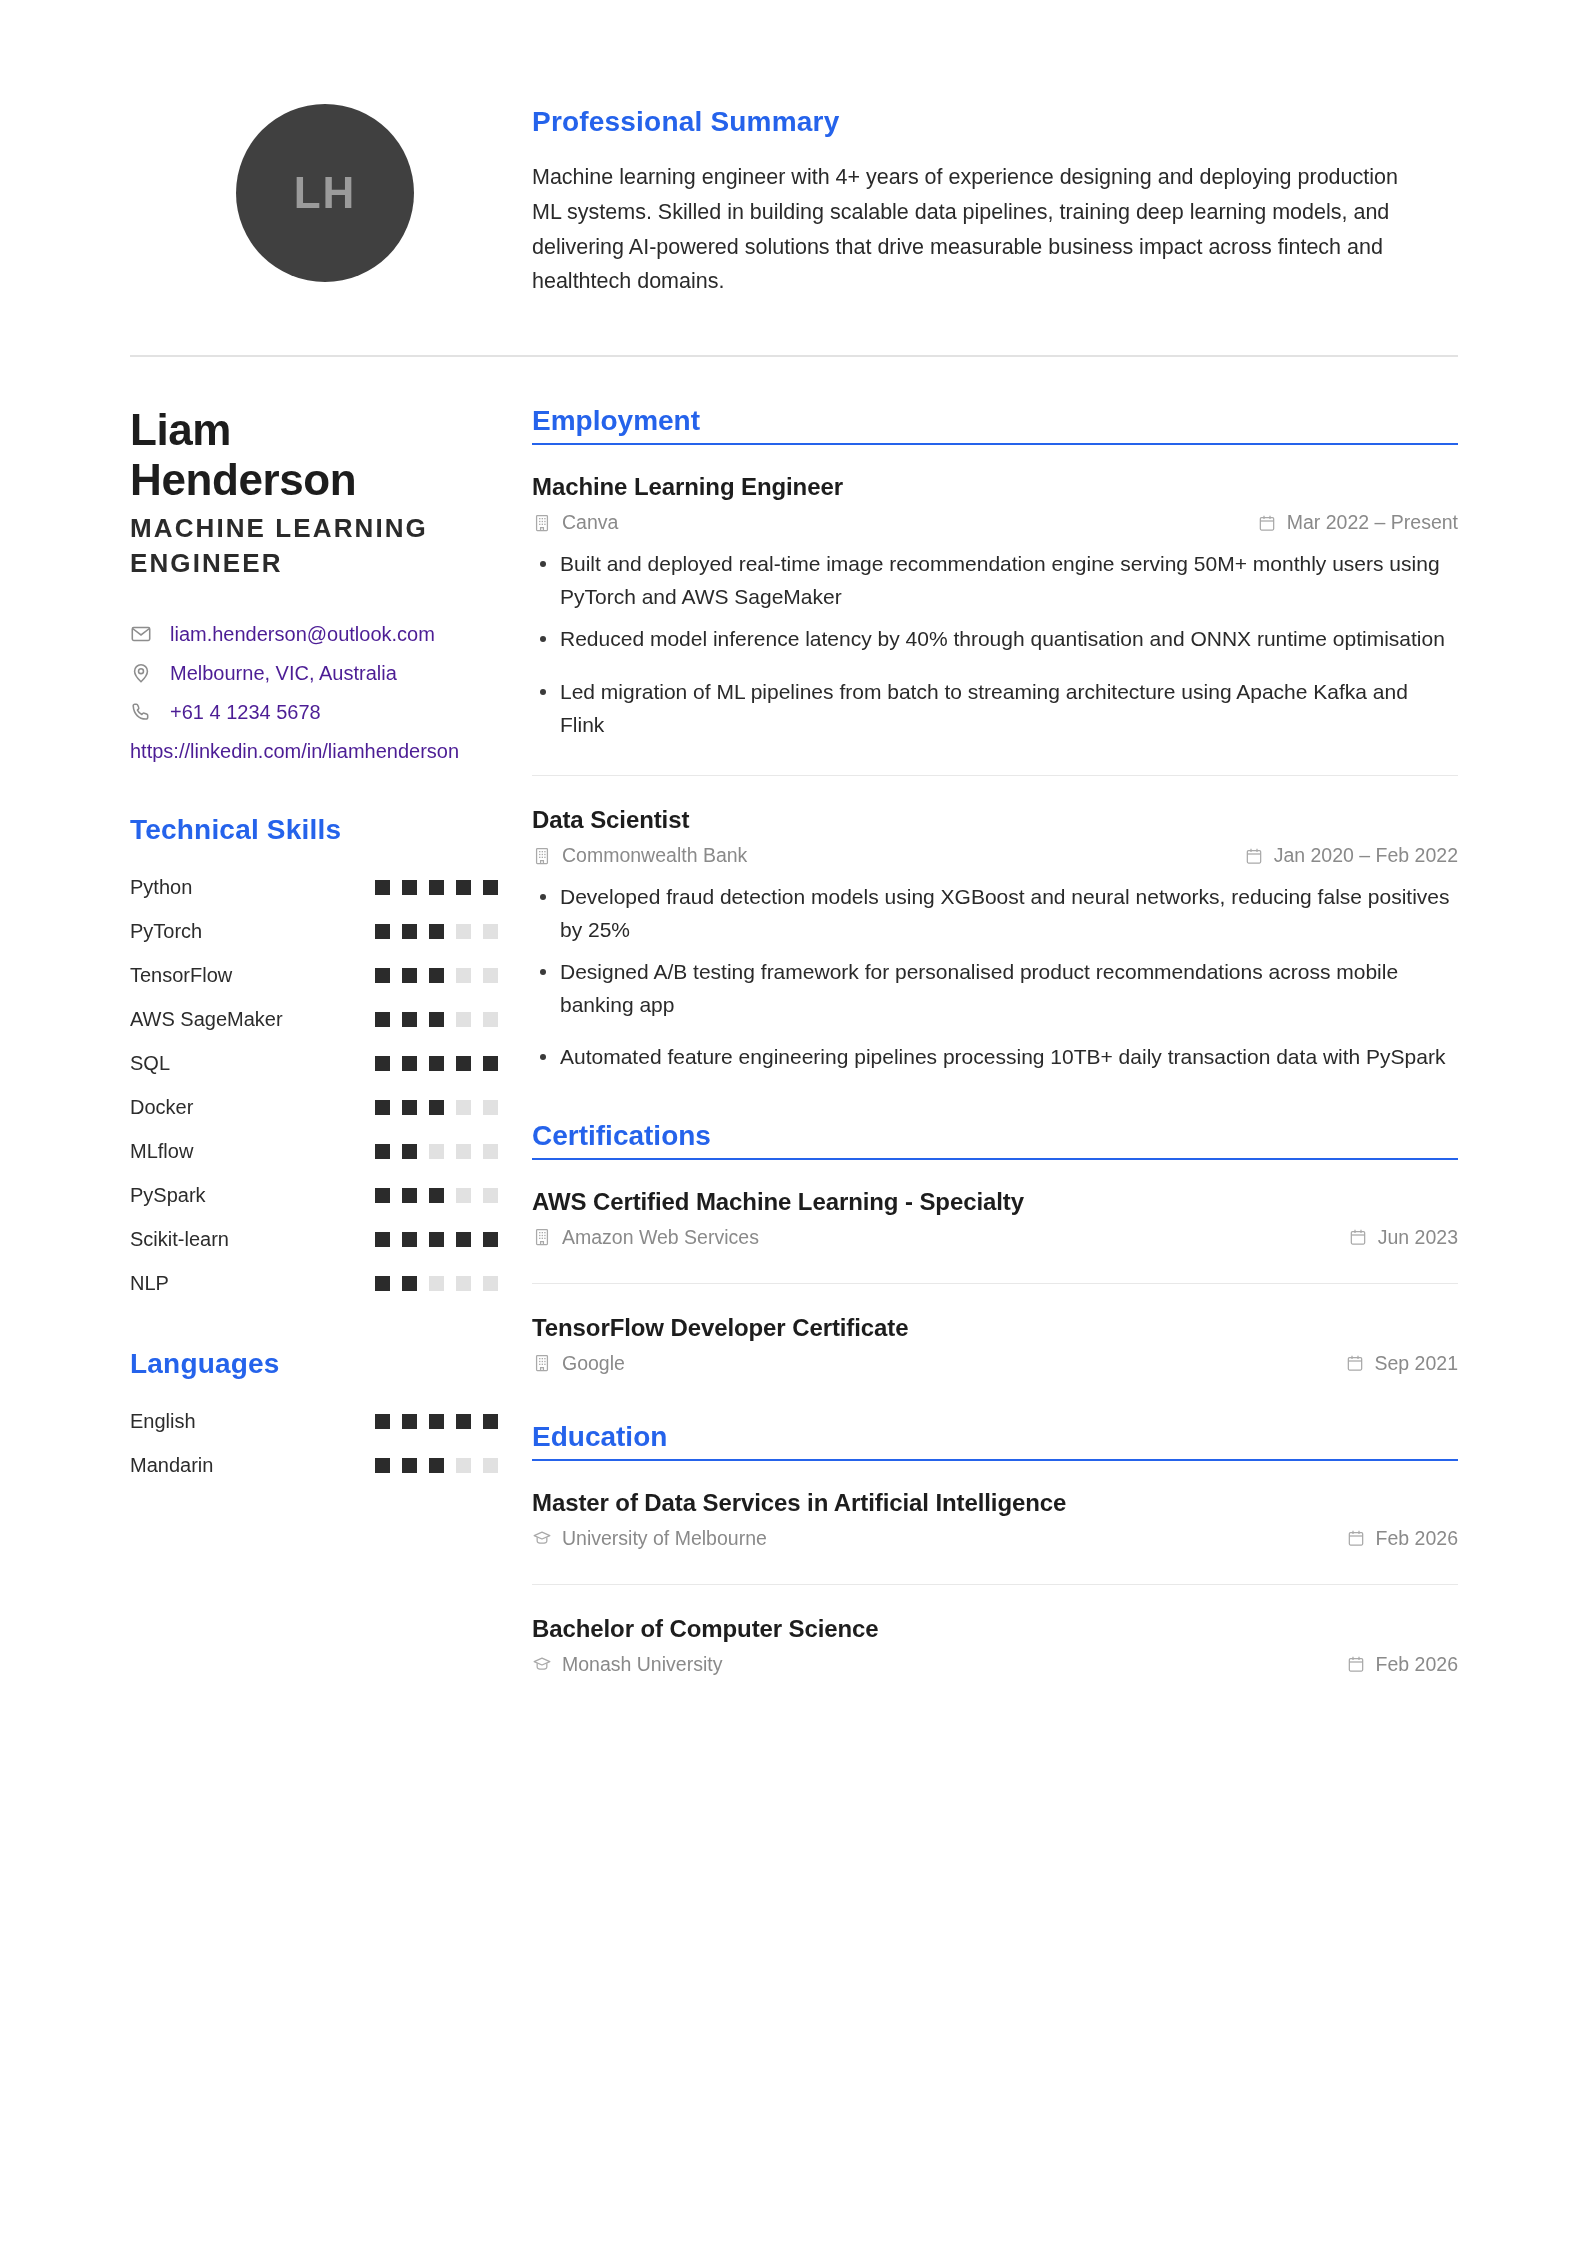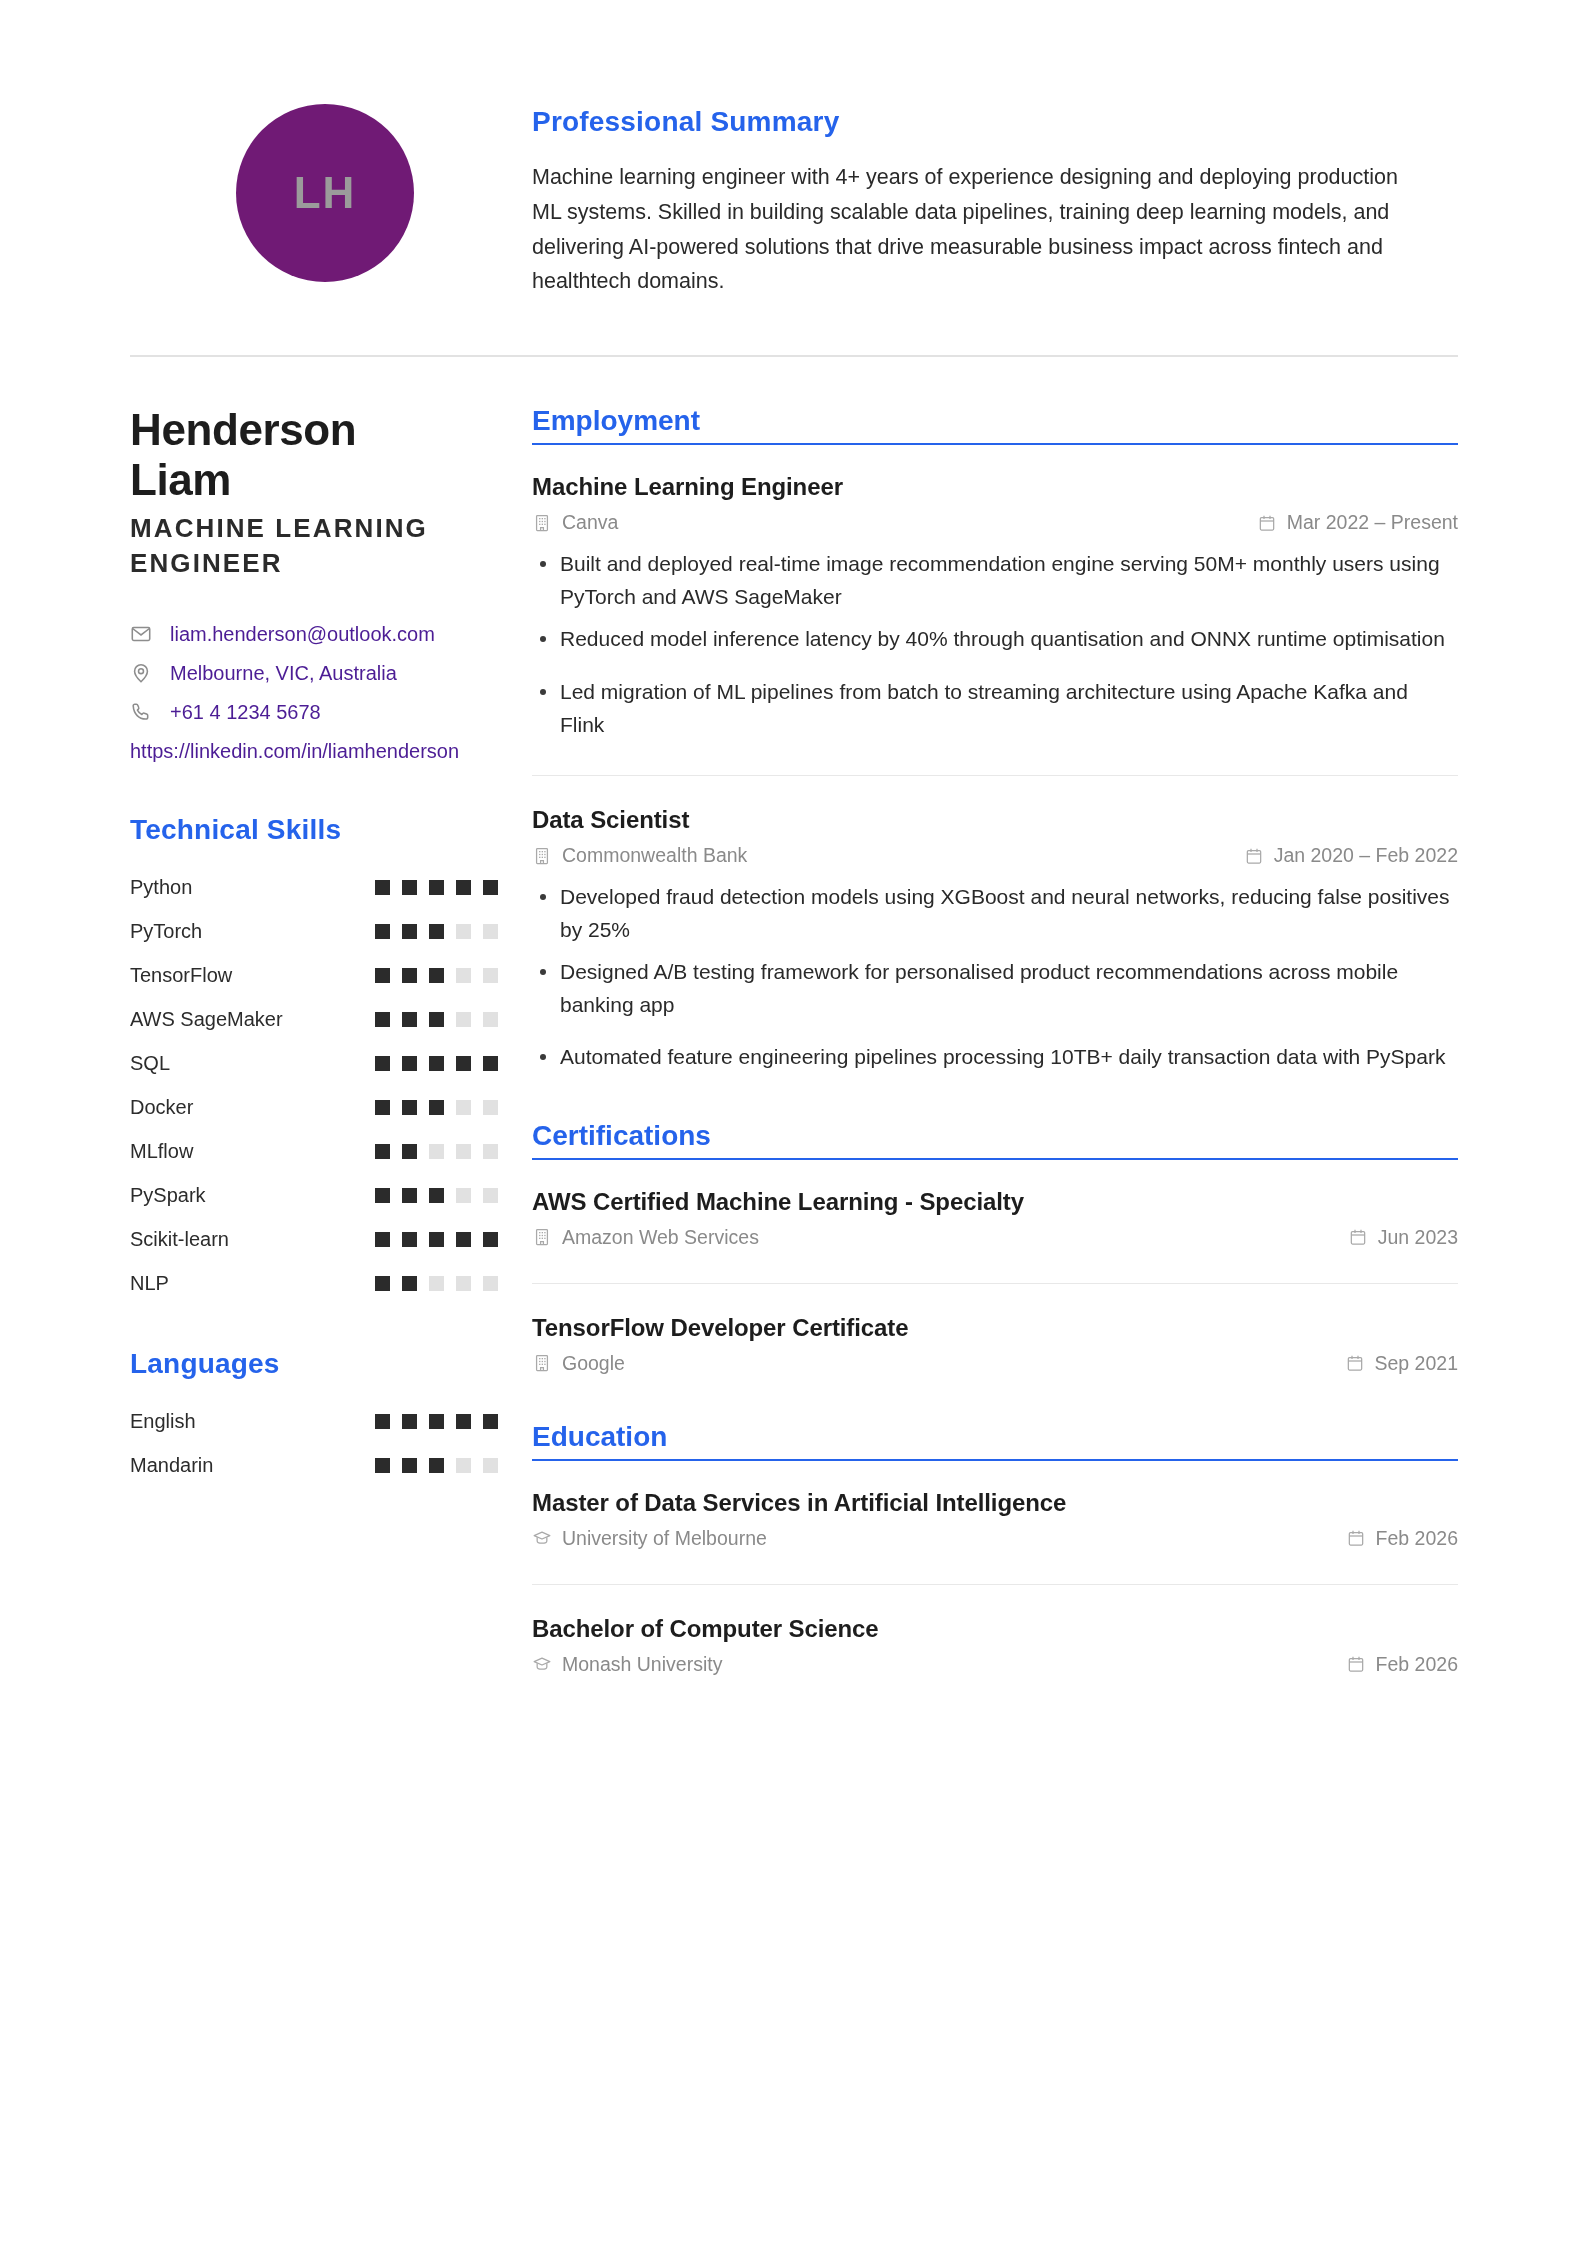--- a/index.html
+++ b/index.html
@@ -27,21 +27,21 @@
     width: 390px;
     flex: 0 0 390px;
     display: flex;
     justify-content: center;
     padding-top: 8px;
   }
   .avatar {
     width: 178px;
     height: 178px;
     border-radius: 50%;
-    background: #701a75;
+    background: #404040;
     display: flex;
     align-items: center;
     justify-content: center;
     font-size: 44px;
     font-weight: 700;
     letter-spacing: 2px;
     color: #9b9b9b;
   }
   .summary-col {
     flex: 1 1 auto;
@@ -236,22 +236,22 @@
     </div>
   </div>
 
   <div class="main-divider"></div>
 
   <div class="body-cols">
 
     <div class="left-col">
 
       <div class="name">
+        <div>Liam</div>
         <div>Henderson</div>
-        <div>Liam</div>
       </div>
       <div class="job-title">MACHINE LEARNING ENGINEER</div>
 
       <div class="contacts">
 
         <div class="contact-row">
           <span class="contact-icon">
             <svg width="22" height="22" viewBox="0 0 24 24" fill="none" stroke="#8d8d8d" stroke-width="1.7">
               <rect x="2.5" y="5" width="19" height="14" rx="1.5"></rect>
               <path d="M2.8 6l9.2 7 9.2-7"></path>

